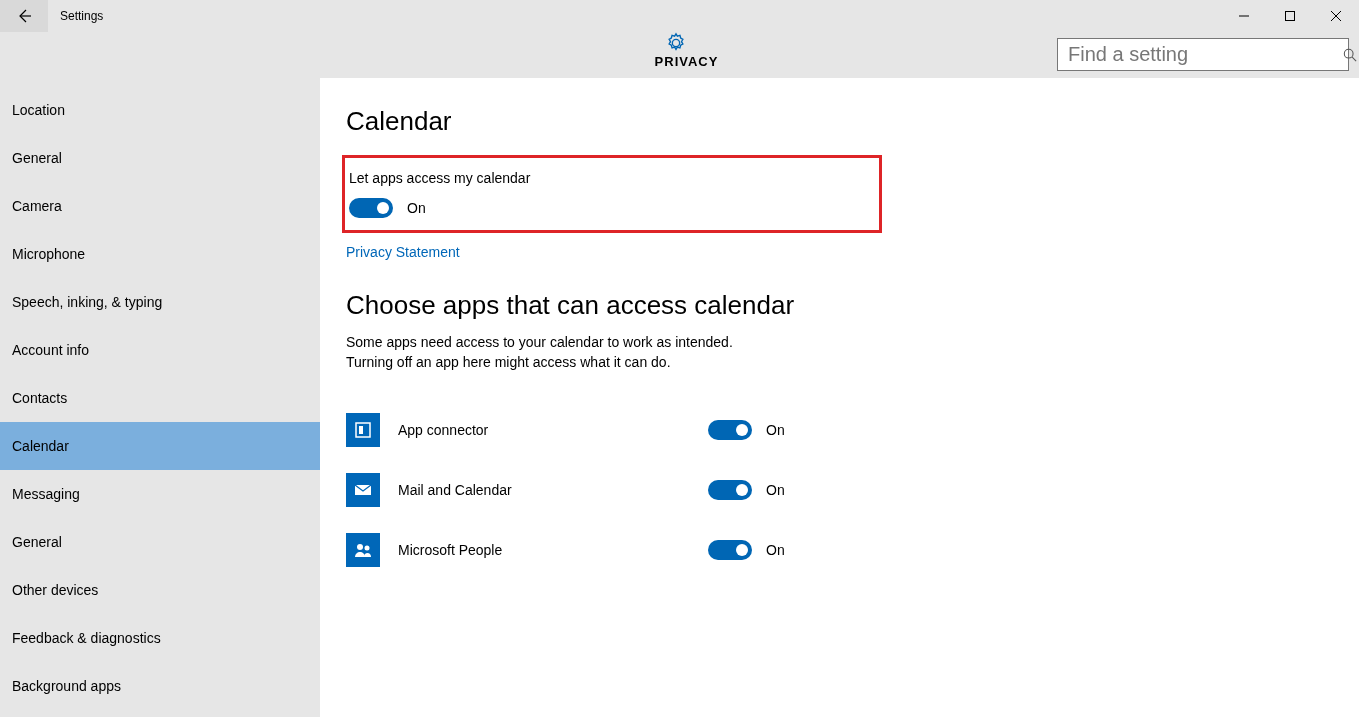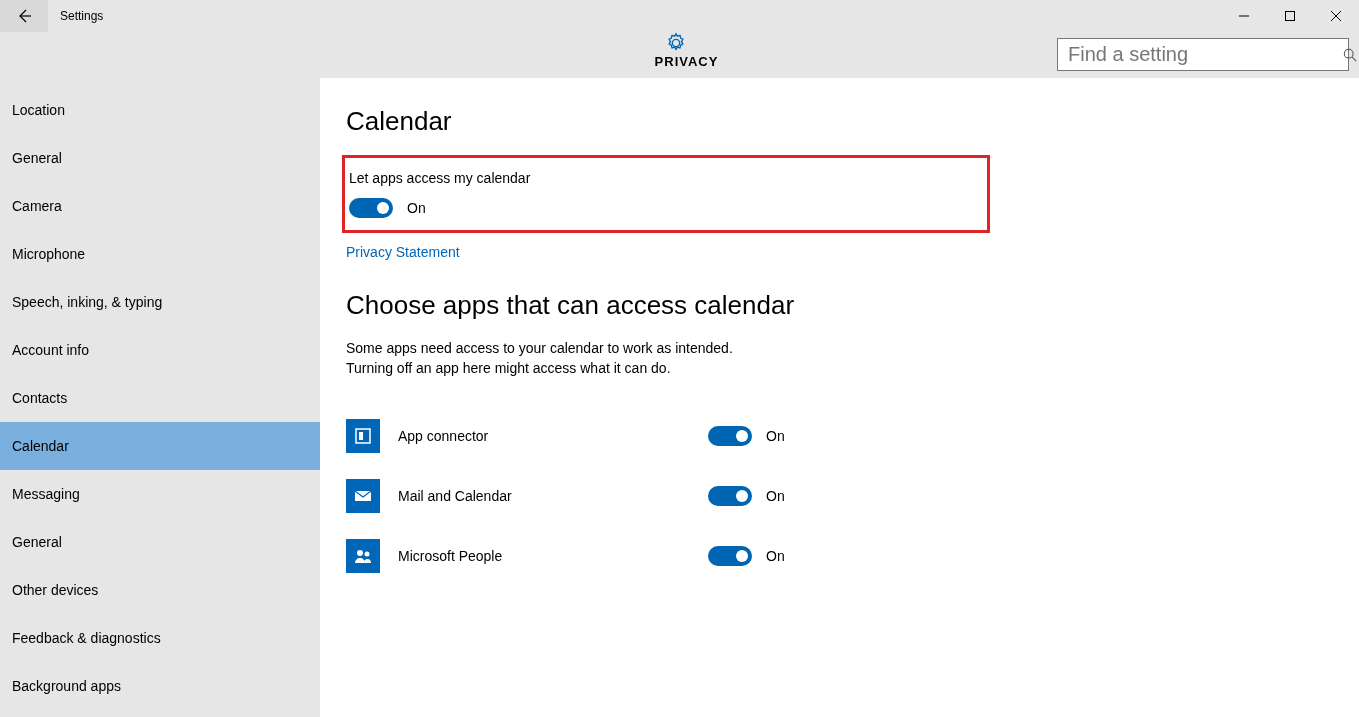--- a/index.html
+++ b/index.html
@@ -41,38 +41,38 @@
   .sidebar-item {
     height: 48px; display: flex; align-items: center; padding-left: 12px;
     font-size: 14px; cursor: pointer;
   }
   .sidebar-item.active { background: #7bafdd; }
 
   .content { flex: 1; background: #fff; padding: 28px 0 0 26px; }
   .page-title { font-size: 26px; font-weight: 400; margin-bottom: 18px; }
 
   .highlight-box {
-    border: 3px solid #de2427; width: 648px; padding: 12px 0 12px 0;
+    border: 3px solid #de2427; width: 540px; padding: 12px 0 12px 0;
     margin-left: -4px; margin-bottom: 10px;
   }
   .highlight-box .subtext { font-size: 14px; margin-left: 4px; margin-bottom: 12px; }
   .toggle-row { display: flex; align-items: center; margin-left: 4px; }
   .toggle {
     width: 44px; height: 20px; background: #0066b4; border-radius: 10px;
     position: relative; cursor: pointer; margin-right: 14px;
   }
   .toggle .knob {
     width: 12px; height: 12px; background: #fff; border-radius: 50%;
     position: absolute; right: 4px; top: 4px;
   }
   .toggle-label { font-size: 14px; }
 
   .link { color: #0067b8; font-size: 14px; display: inline-block; margin-bottom: 30px; cursor: pointer; }
 
-  .section-heading { font-size: 26px; font-weight: 400; margin-bottom: 18px; }
+  .section-heading { font-size: 26px; font-weight: 400; margin-bottom: 12px; }
   .section-desc { font-size: 14px; line-height: 1.4; margin-bottom: 28px; }
 
   .app-row { display: flex; align-items: center; height: 60px; }
   .app-tile {
     width: 34px; height: 34px; background: #0067b8; display: flex;
     align-items: center; justify-content: center; color: #fff;
     margin-right: 18px;
   }
   .app-tile svg { width: 20px; height: 20px; fill: #fff; }
   .app-name { font-size: 14px; width: 310px; }

